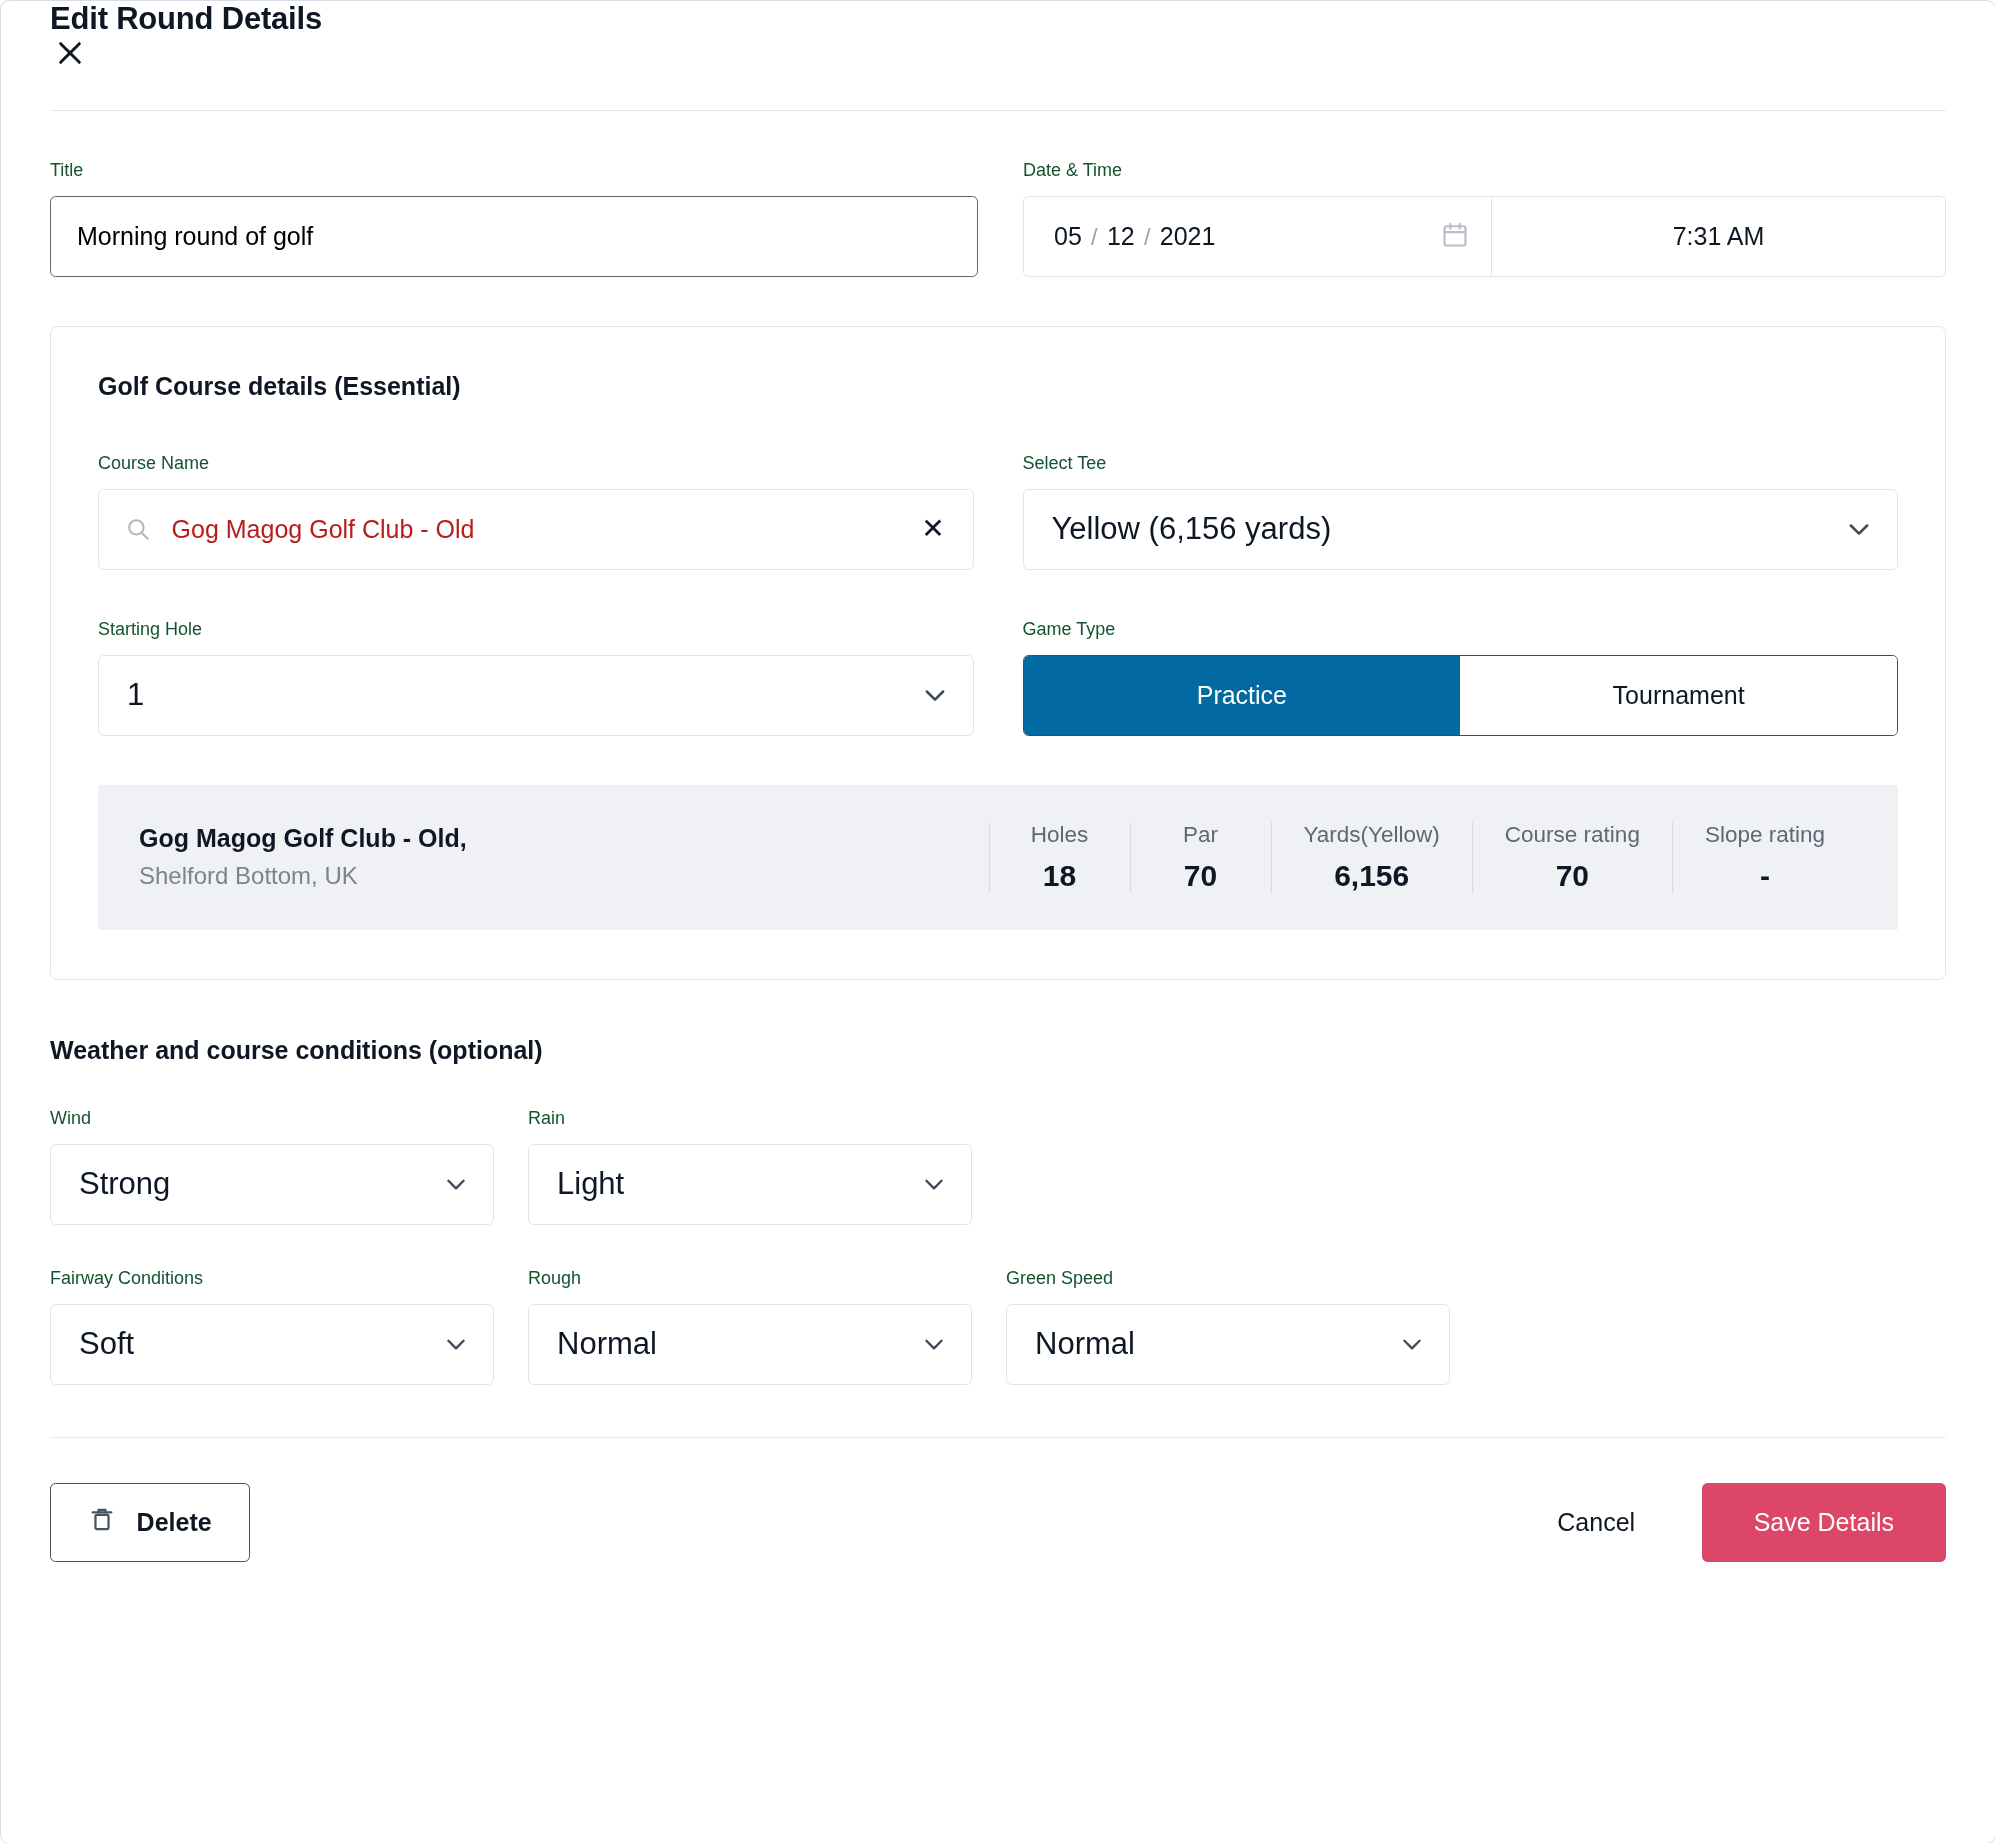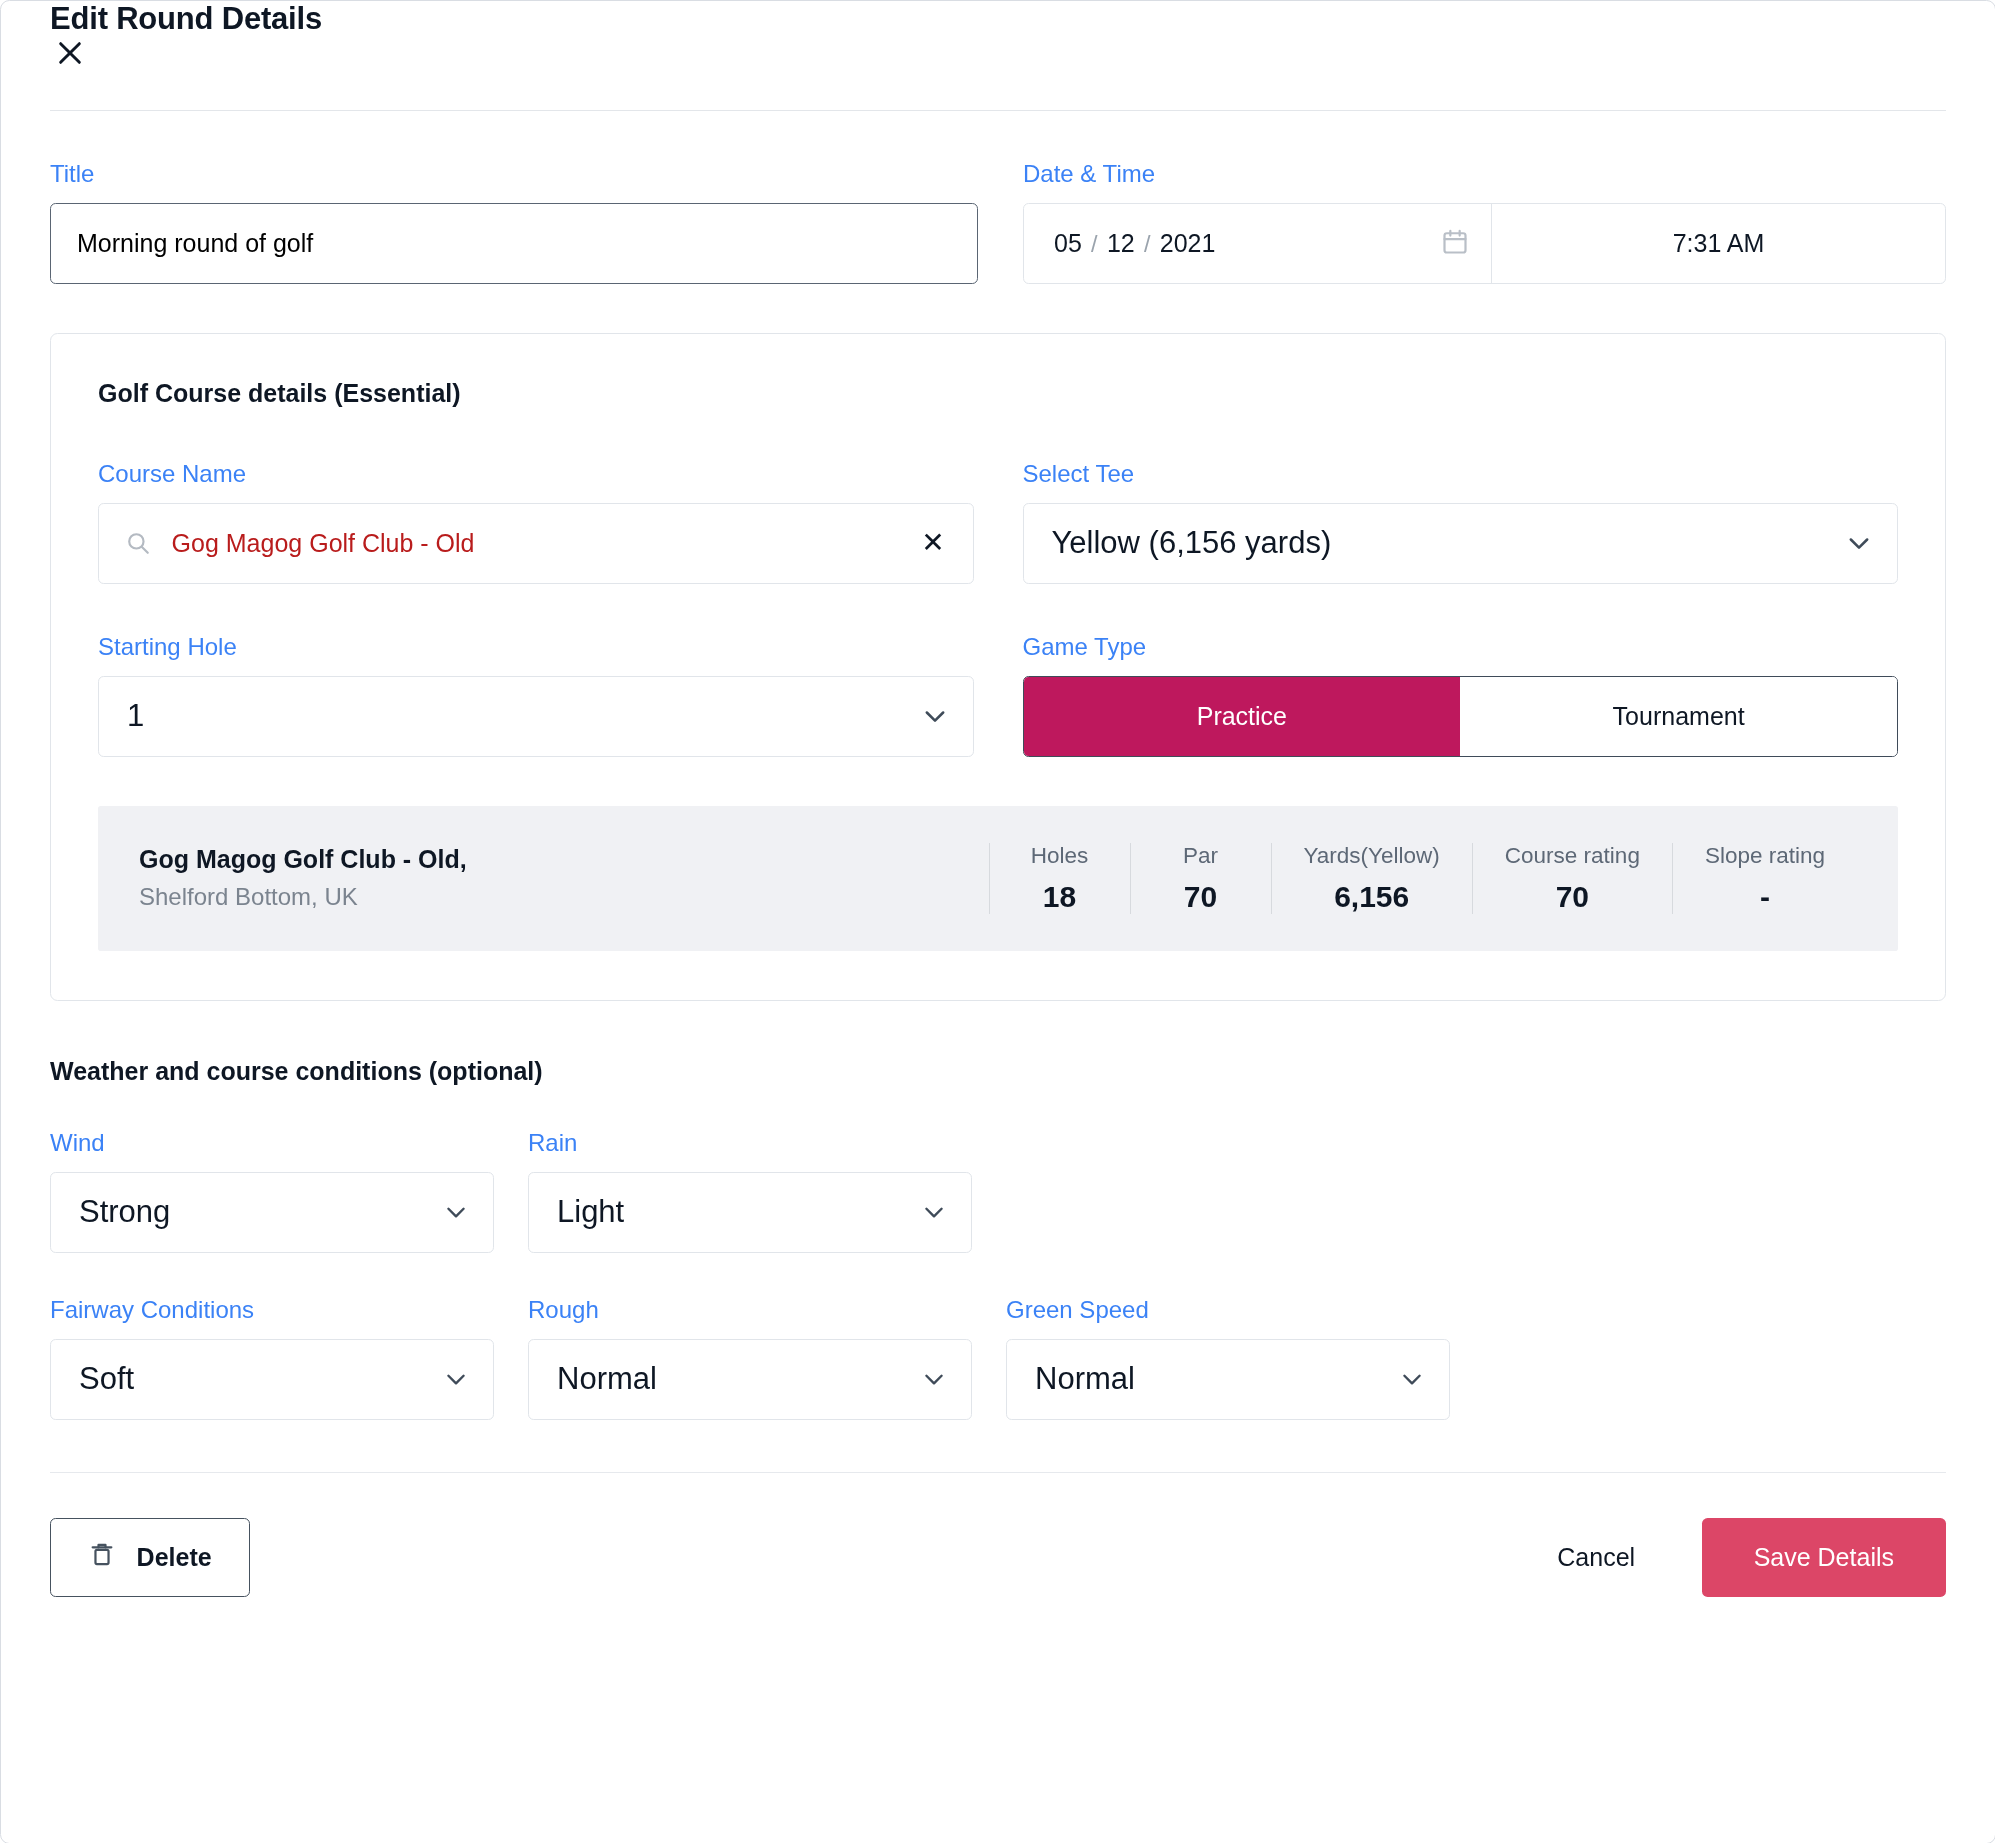--- a/index.html
+++ b/index.html
@@ -43,22 +43,22 @@
     border: none;
     cursor: pointer;
     line-height: 0;
     padding: 3.7px;
     margin-top: -3.7px;
   }
 
   
   .field-label {
     display: block;
-    font-size: 24px;
-    color: #3b82f6;
+    font-size: 18px;
+    color: #14532d;
     margin-bottom: 15px;
     font-weight: 400;
   }
   .text-input {
     width: 100%;
     height: 81px;
     border: 1.9px solid #5a6573;
     border-radius: 5.6px;
     font-size: 25px;
     color: #000000;
@@ -196,21 +196,21 @@
     align-items: center;
     justify-content: center;
     font-size: 25px;
     font-family: "Liberation Sans", sans-serif;
     background: #fff;
     color: #0e1724;
     border: none;
     cursor: pointer;
   }
   .toggle-btn.active {
-    background: #be185d;
+    background: #0369a1;
     color: #ffffff;
   }
 
   
   .course-strip {
     margin-top: 49px;
     background: #f0f1f4;
     display: flex;
     align-items: stretch;
     padding: 37px 41px;

